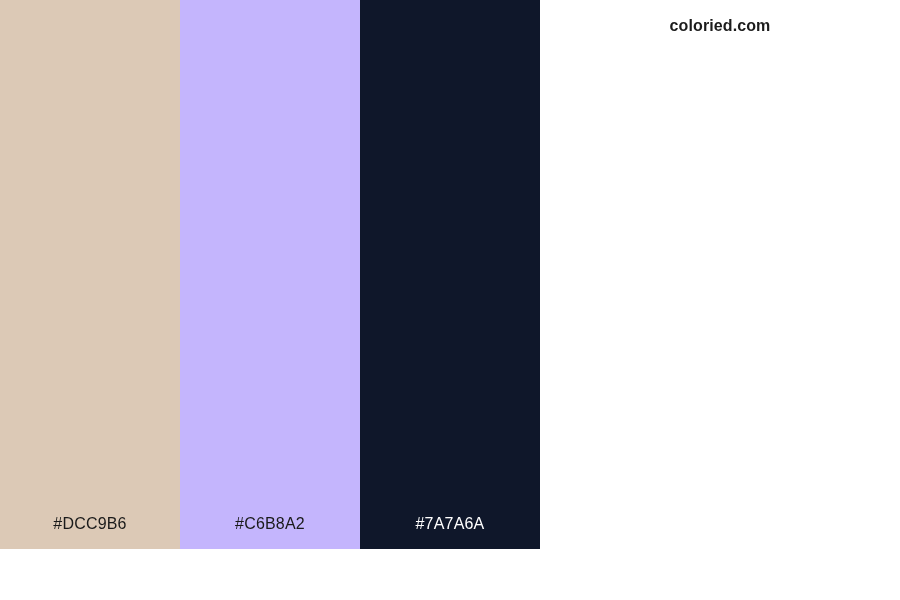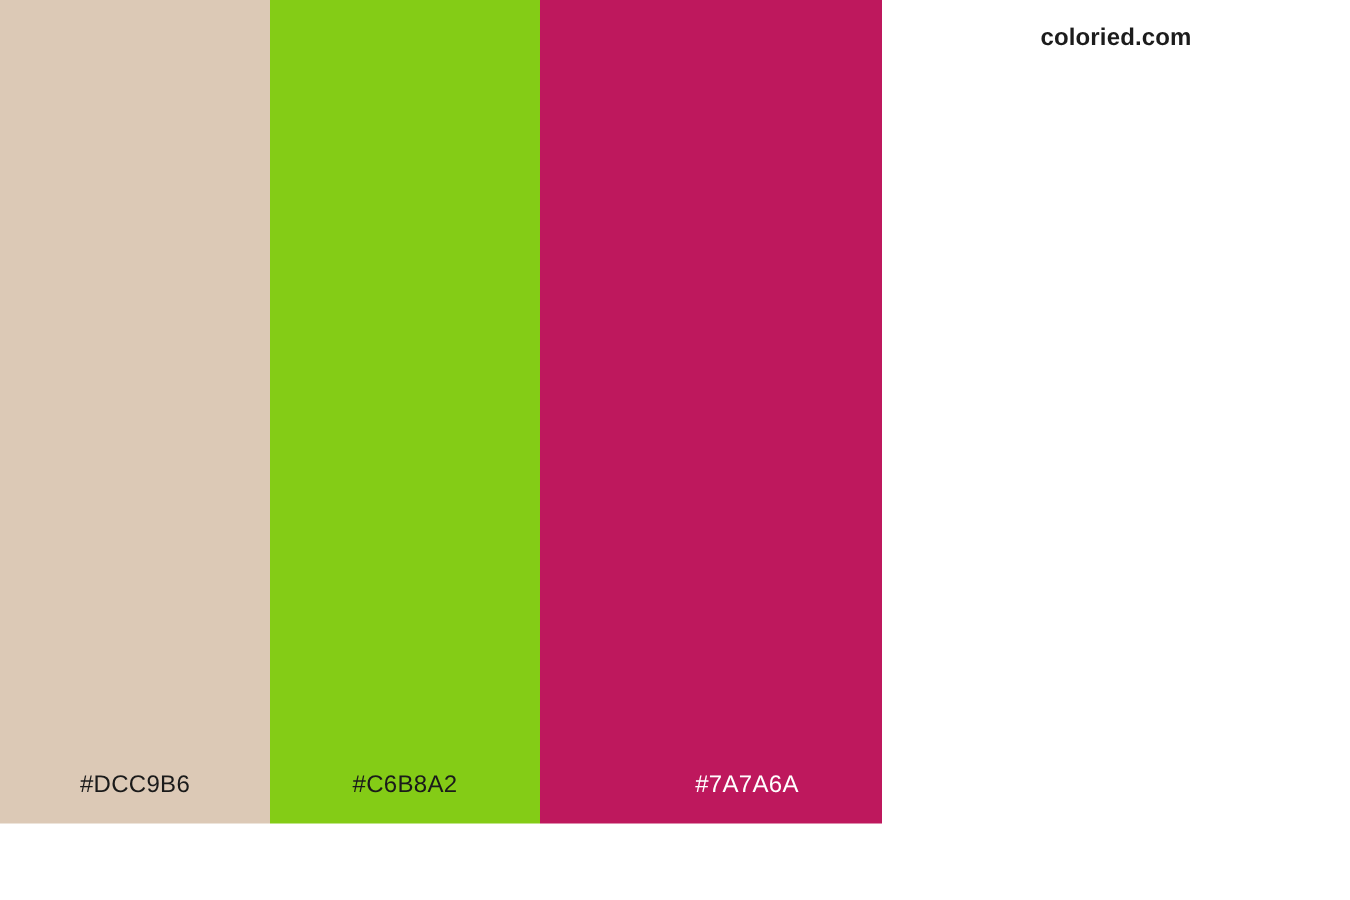--- a/index.html
+++ b/index.html
@@ -69,27 +69,27 @@
 <body style="background: rgb(255, 255, 255);">
 
 <div class="palette-page">
 
   <div class="swatch-strip">
 
     <div class="swatch" style="background: rgb(220, 201, 182);">
       <span class="swatch-label" style="color: rgb(26, 26, 26);">#DCC9B6</span>
     </div>
 
-    <div class="swatch" style="background: #84cc16;">
+    <div class="swatch" style="background: #c4b5fd;">
       <span class="swatch-label" style="color: rgb(26, 26, 26);">#C6B8A2</span>
     </div>
 
 
 
-    <div class="swatch" style="background: #be185d; padding-left: 48px;">
+    <div class="swatch" style="background: #0f172a;">
       <span class="swatch-label" style="color: rgb(255, 255, 255);">#7A7A6A</span>
     </div>
 
   </div>
 
   <div class="footer-bar">
     <span class="footer-text">coloried.com</span>
   </div>
 
 </div>

